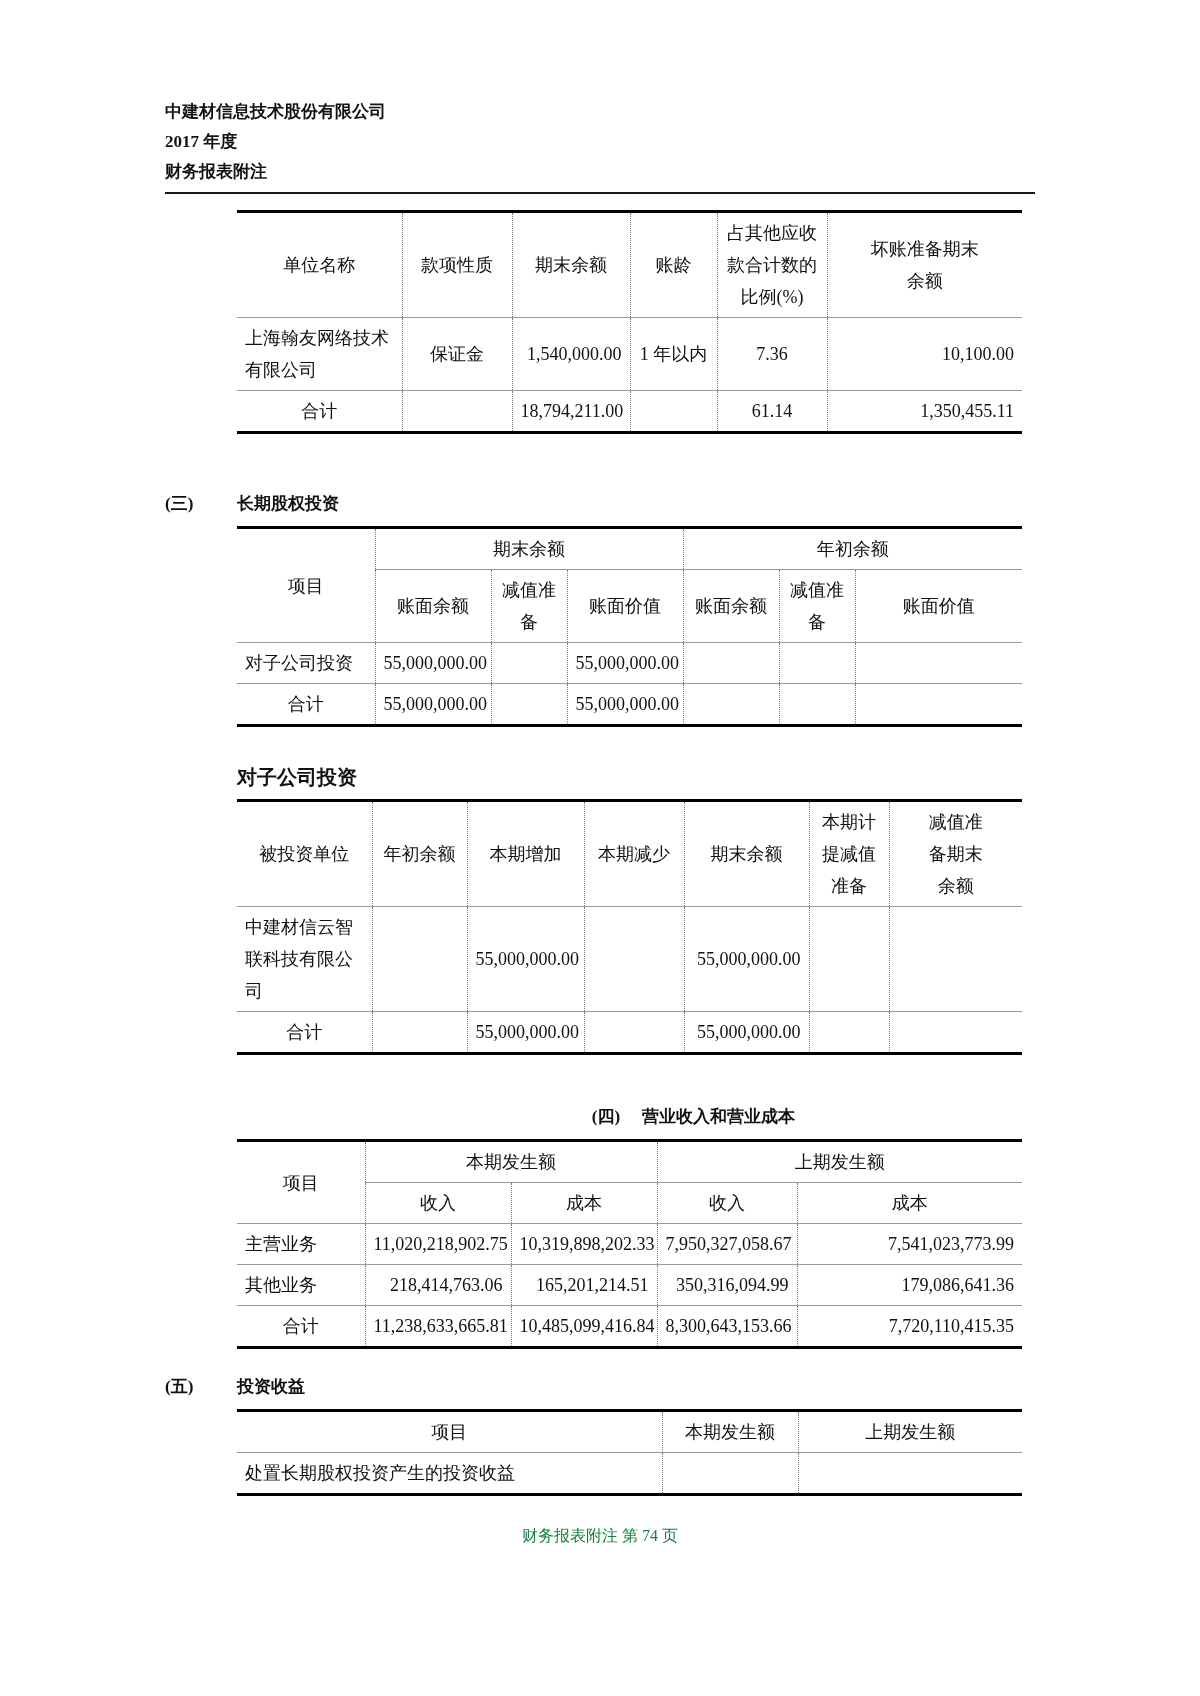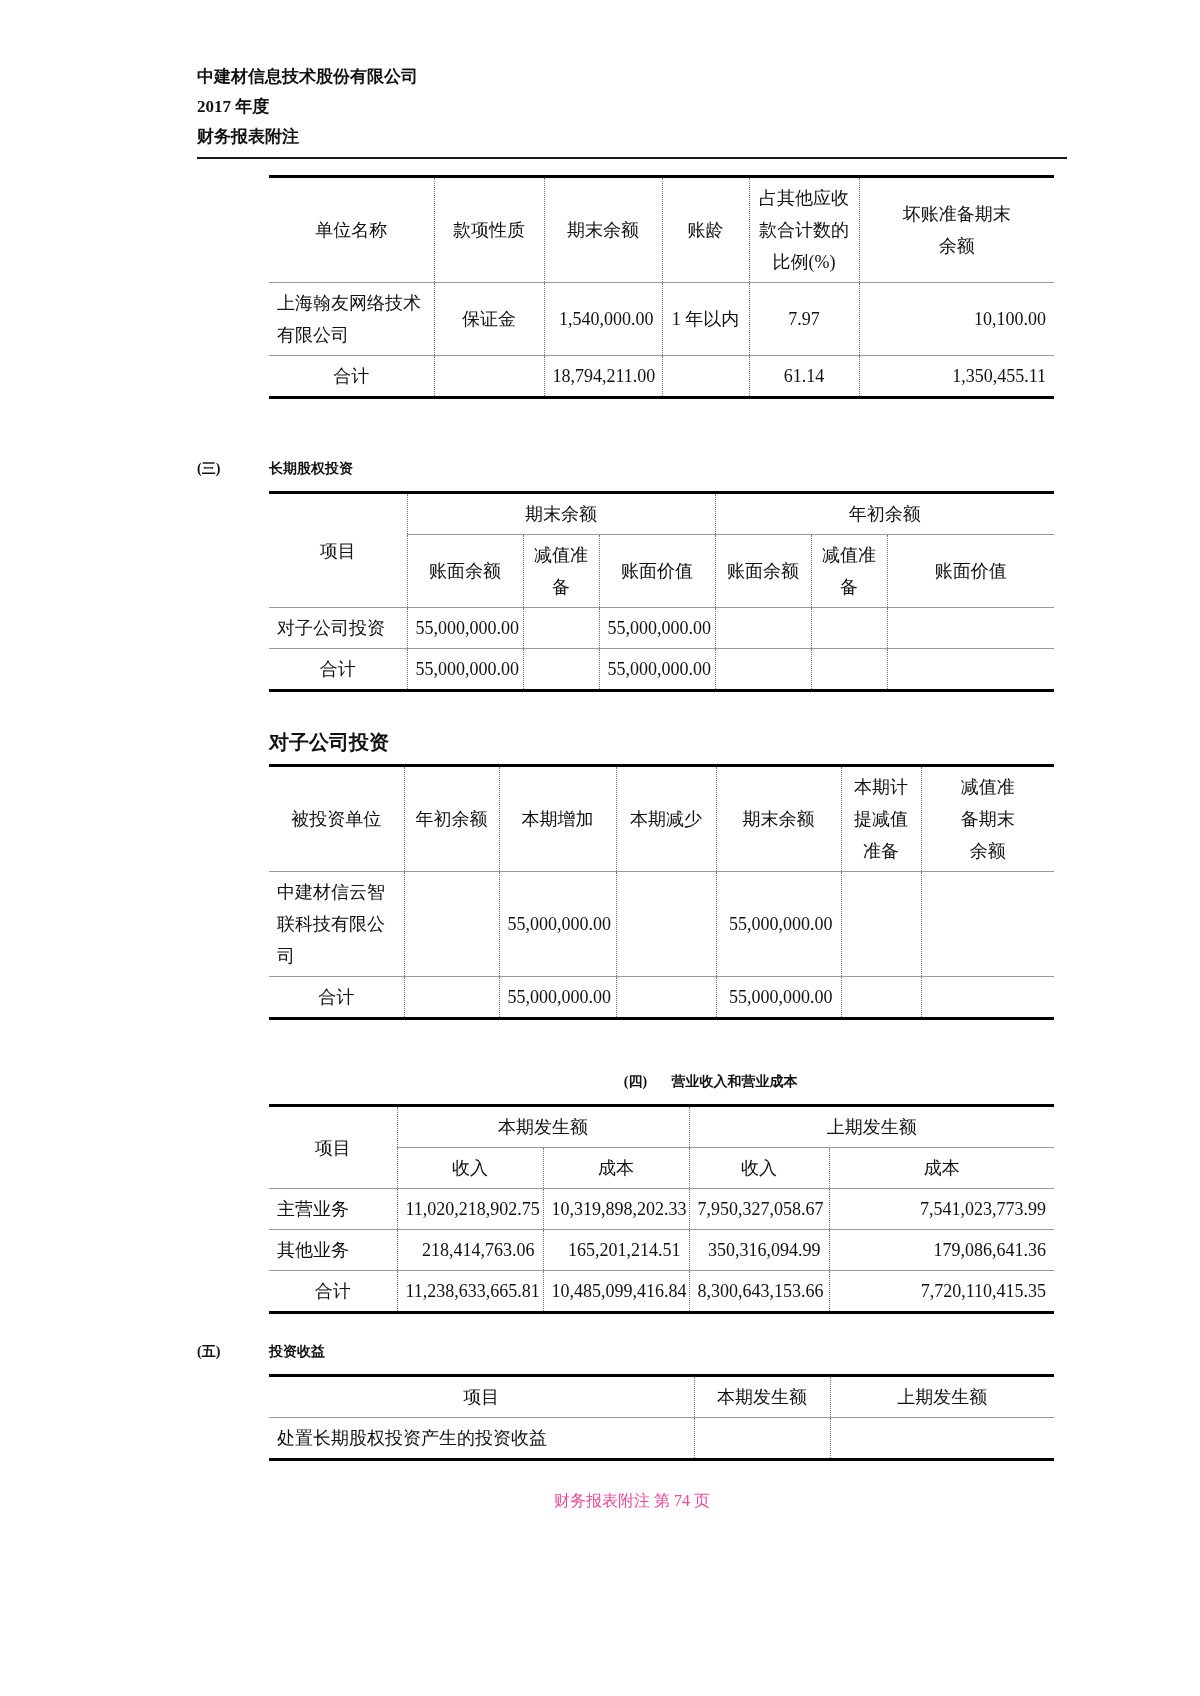--- a/index.html
+++ b/index.html
@@ -1,47 +1,47 @@
 <!DOCTYPE html>
 <html><head>
 <meta charset="utf-8">
 <style>
   html,body{margin:0;padding:0;background:#ffffff;}
   body{
     width:1200px;height:1696px;overflow:hidden;position:relative;
     font-family:"Liberation Serif","DejaVu Serif",serif;color:#111;
   }
-  .content{padding-top:62px;margin-left:32px;}
+  .content{padding-top:97px;}
   .pagehead{margin-left:165px;font-weight:bold;font-size:17px;line-height:30px;}
   .rule{margin:5px 0 0 165px;width:870px;border-top:2px solid #1a1a1a;height:0;}
   .tblwrap{margin-left:237px;width:785px;}
   table{
     border-collapse:collapse;table-layout:fixed;width:785px;
     border-top:3px solid #000;border-bottom:3px solid #000;font-size:18px;
   }
   th,td{
     font-weight:normal;line-height:32px;padding:4px 8px;
     white-space:pre-line;vertical-align:middle;overflow:hidden;
     border-left:1px dotted #777;
   }
   .nl{border-left:none;}
   tbody td{border-top:1px solid #999;}
   .grp{border-bottom:1px solid #999;}
   .c{text-align:center;}
   .l{text-align:left;}
   .r{text-align:right;}
-  .sec{margin-left:165px;font-size:14px;font-weight:bold;line-height:28px;}
+  .sec{margin-left:165px;font-size:17px;font-weight:bold;line-height:28px;}
   .sec .num{display:inline-block;width:72px;}
   .subhead{margin-left:237px;font-size:20px;font-weight:bold;line-height:28px;}
   .mt-t1{margin-top:16px;}
   .sec3{margin-top:56px;margin-bottom:8px;}
   .sub3{margin-top:36px;margin-bottom:8px;}
   .sec4{margin-top:48px;margin-bottom:8px;text-align:center;}
   .sec5{margin-top:24px;margin-bottom:8px;}
-  .footer{margin-left:165px;width:870px;text-align:center;font-size:16px;margin-top:30px;color:#ec4899;}
+  .footer{margin-left:165px;width:870px;text-align:center;font-size:16px;margin-top:30px;color:#15803d;}
 </style>
 </head>
 <body>
 
 <div class="content">
 
   <div class="pagehead">
     <div>中建材信息技术股份有限公司</div>
     <div>2017 年度</div>
     <div>财务报表附注</div>
@@ -71,21 +71,21 @@
 余额</th>
         </tr>
       </thead>
       <tbody>
         <tr>
           <td class="l nl">上海翰友网络技术
 有限公司</td>
           <td class="c">保证金</td>
           <td class="r">1,540,000.00</td>
           <td class="c">1 年以内</td>
-          <td class="c">7.97</td>
+          <td class="c">7.36</td>
           <td class="r">10,100.00</td>
         </tr>
         <tr>
           <td class="c nl">合计</td>
           <td class="c"></td>
           <td class="r">18,794,211.00</td>
           <td class="c"></td>
           <td class="c">61.14</td>
           <td class="r">1,350,455.11</td>
         </tr>

